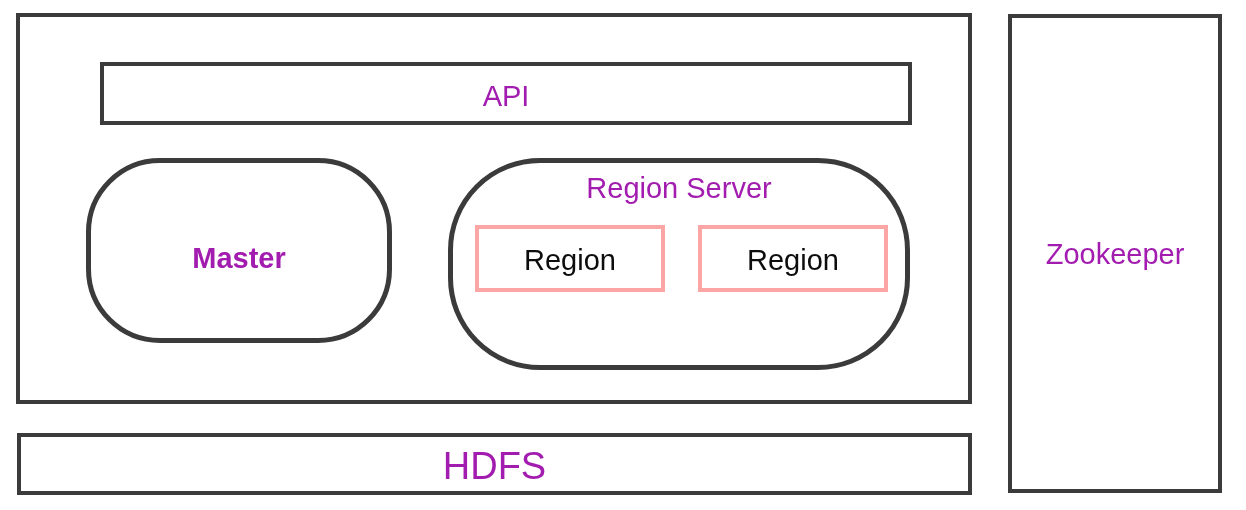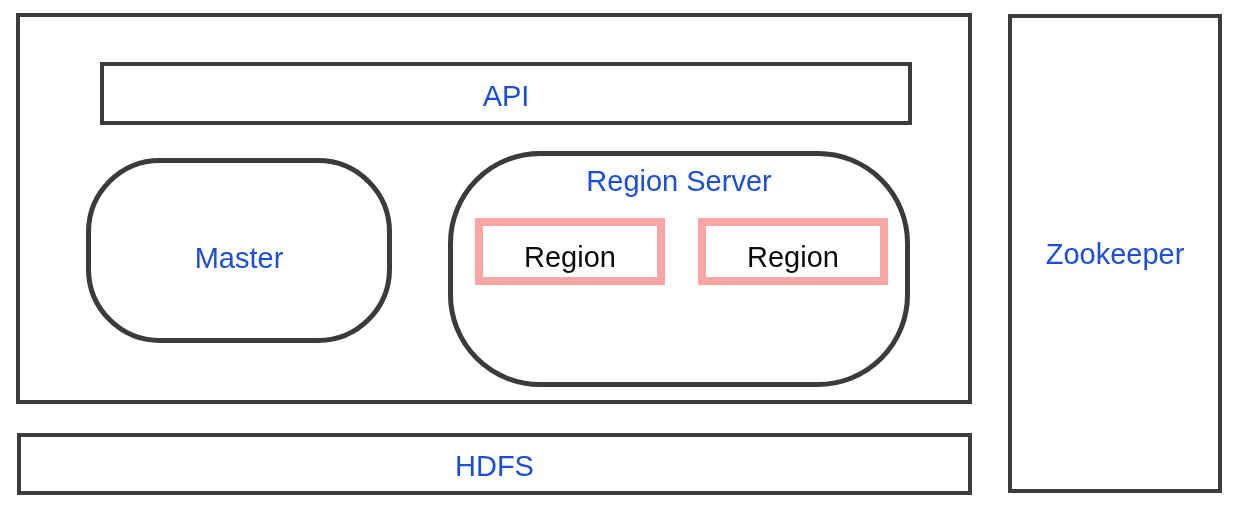--- a/index.html
+++ b/index.html
@@ -22,21 +22,21 @@
   
   .box {
     position: absolute;
     box-sizing: border-box;
     background: #ffffff;
     border: 4px solid #3b3b3b;
   }
   .label {
     position: absolute;
     box-sizing: border-box;
-    color: #1d4ed8;
+    color: #a21caf;
     white-space: nowrap;
     font-weight: 400;
   }
   .center-label {
     left: 0;
     right: 0;
     text-align: center;
   }
 
   
@@ -74,41 +74,42 @@
     top: 141px;
     width: 306px;
     height: 185px;
     border-width: 5px;
     border-radius: 74px;
   }
   #master-label {
     top: 78px;
     font-size: 29px;
     line-height: 34px;
+    font-weight: bold;
   }
 
   
   #region-server-box {
     left: 428px;
-    top: 134px;
+    top: 141px;
     width: 462px;
-    height: 236px;
+    height: 212px;
     border-width: 5px;
     border-radius: 92px;
   }
   #region-server-label {
     top: 8px;
     font-size: 29px;
     line-height: 34px;
   }
   .region-box {
     position: absolute;
     box-sizing: border-box;
     background: #ffffff;
-    border: 8px solid #fca5a5;
+    border: 4px solid #fca5a5;
     top: 62px;
     width: 190px;
     height: 67px;
   }
   #region-box-0 { left: 22px; }
   #region-box-1 { left: 245px; }
   .region-label {
     position: absolute;
     left: 0;
     right: 0;
@@ -122,21 +123,21 @@
 
   
   #hdfs-box {
     left: 17px;
     top: 433px;
     width: 955px;
     height: 62px;
   }
   #hdfs-label {
     top: 12px;
-    font-size: 29px;
+    font-size: 38px;
     line-height: 34px;
   }
 
   
   #zookeeper-box {
     left: 1008px;
     top: 14px;
     width: 214px;
     height: 479px;
     padding-left: 36px;

